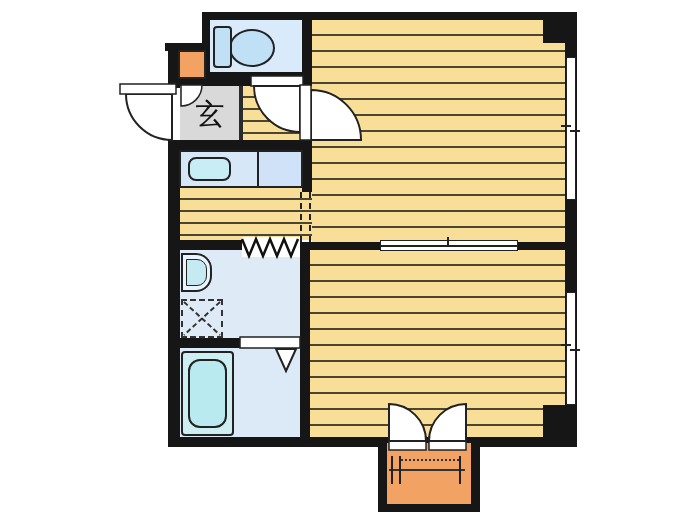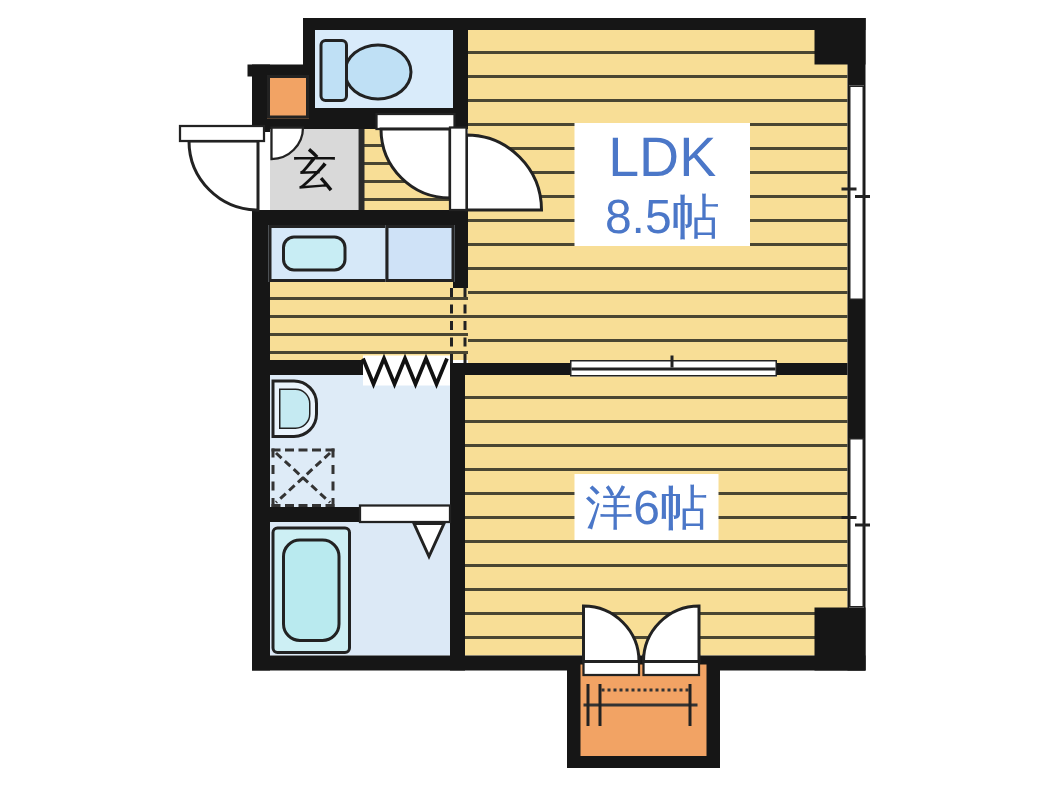--- a/index.html
+++ b/index.html
@@ -109,20 +109,15 @@
 
     <rect x="389" y="437" width="37" height="13" fill="#fff" stroke="#222" stroke-width="1.5"></rect>
     <rect x="429" y="437" width="37" height="13" fill="#fff" stroke="#222" stroke-width="1.5"></rect>
     <path d="M 389 441 L 389 404 A 37 37 0 0 1 426 441 Z" fill="#fff" stroke="#222" stroke-width="2"></path>
     <path d="M 466 441 L 466 404 A 37 37 0 0 0 429 441 Z" fill="#fff" stroke="#222" stroke-width="2"></path>
 
     <line x1="184" y1="302" x2="220" y2="335" stroke="#333" stroke-width="2" stroke-dasharray="5,3"></line>
     <line x1="220" y1="302" x2="184" y2="335" stroke="#333" stroke-width="2" stroke-dasharray="5,3"></line>
   </svg>
 
-  <div class="lbl" style="left:383px;top:82px;width:117px;height:82px;">
-    <div style="font-size:37px;line-height:42px;margin-top:2px;">LDK</div>
-    <div style="font-size:32px;line-height:36px;">8.5帖</div>
-  </div>
-  <div class="lbl" style="left:383px;top:316px;width:96px;height:44px;font-size:32px;line-height:44px;">洋6帖</div>
   <div class="abs" style="left:188px;top:97px;width:44px;height:34px;color:#111;font-size:29px;line-height:34px;text-align:center;z-index:6;">玄</div>
 
 </div>
 
 </body></html>

